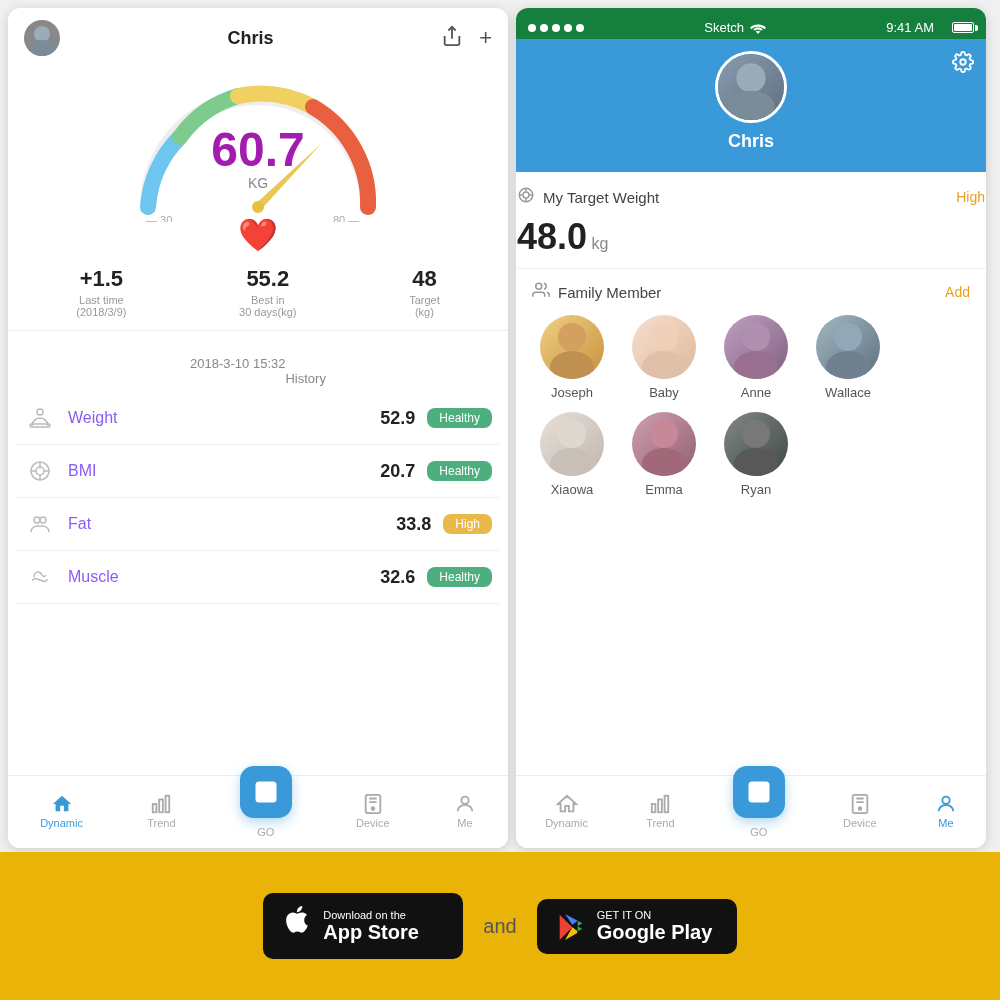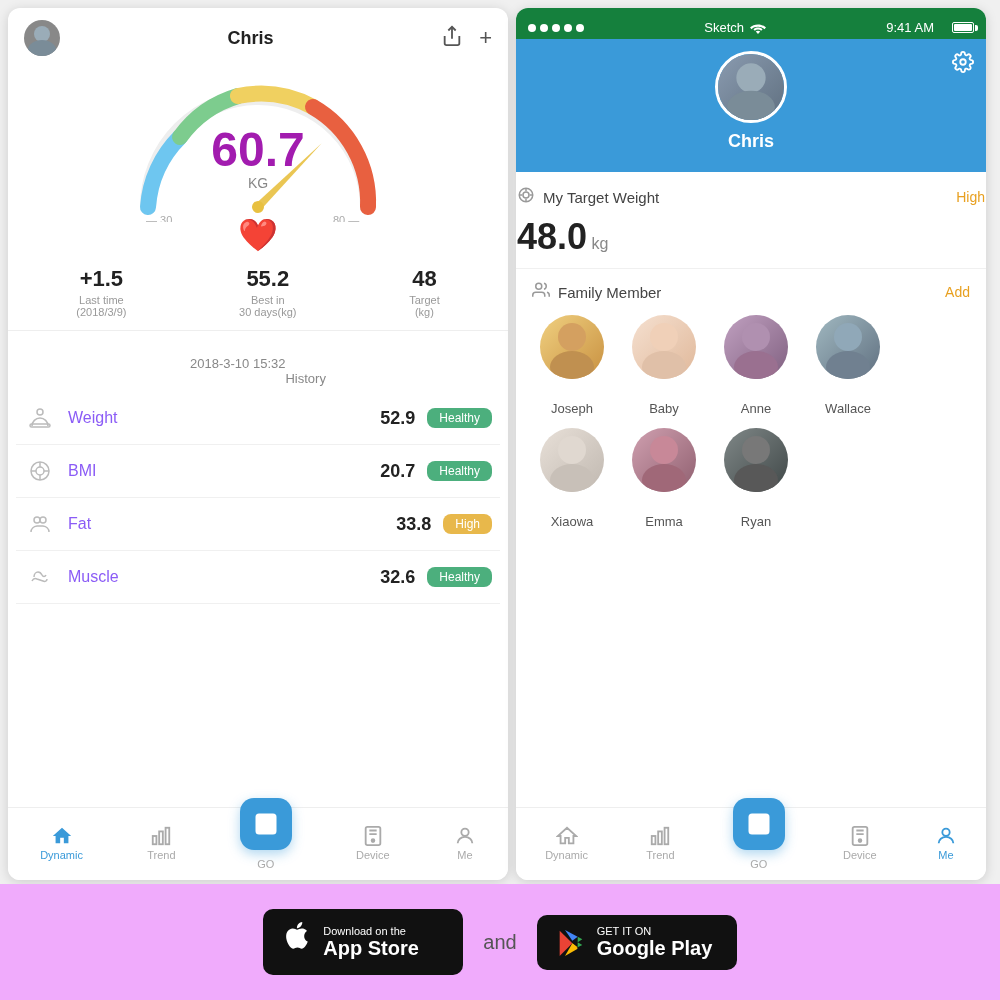--- a/index.html
+++ b/index.html
@@ -80,41 +80,41 @@
     .section-title { font-size: 15px; color: #444; font-weight: 500; }
     .edit-btn { color: #e8a020; font-size: 14px; cursor: pointer; }
     .target-value { font-size: 36px; font-weight: 600; color: #222; }
     .target-unit { font-size: 16px; color: #888; font-weight: 400; }
 
     
     .family-section { padding: 12px 16px; flex: 1; }
     .family-header { display: flex; align-items: center; justify-content: space-between; margin-bottom: 12px; }
     .add-btn { color: #e8a020; font-size: 14px; cursor: pointer; }
     .family-grid { display: flex; flex-wrap: wrap; gap: 12px; justify-content: flex-start; }
-    .family-member { display: flex; flex-direction: column; align-items: center; gap: 22px; width: 80px; cursor: pointer; }
+    .family-member { display: flex; flex-direction: column; align-items: center; gap: 6px; width: 80px; cursor: pointer; }
     .member-avatar { width: 64px; height: 64px; border-radius: 50%; overflow: hidden; background: #ddd; display: flex; align-items: center; justify-content: center; }
     .member-name { font-size: 13px; color: #555; text-align: center; }
 
     
     .avatar-joseph { background: linear-gradient(135deg, #f0d080, #c89040); }
     .avatar-baby { background: linear-gradient(135deg, #f5e0d0, #e0b89a); }
     .avatar-anne { background: linear-gradient(135deg, #c0a0c0, #806080); }
     .avatar-wallace { background: linear-gradient(135deg, #a0b8c0, #607080); }
     .avatar-xiaowa { background: linear-gradient(135deg, #e8e0d8, #c0b8b0); }
     .avatar-emma { background: linear-gradient(135deg, #d0a0b0, #906070); }
     .avatar-ryan { background: linear-gradient(135deg, #808888, #404848); }
 
     
     .bottom-nav-right { display: flex; justify-content: space-around; align-items: center; padding: 8px 0 10px; border-top: 1px solid #eee; background: #fff; }
     .nav-item-r { display: flex; flex-direction: column; align-items: center; cursor: pointer; gap: 2px; }
     .nav-item-r .nav-label-r { font-size: 11px; color: #aaa; }
     .nav-item-r.active-r .nav-label-r { color: #3a9ad9; }
 
     
-    .bottom-row { height: 116px; display: flex; align-items: center; justify-content: center; gap: 0; background: #f0abfc; }
+    .bottom-row { height: 148px; display: flex; align-items: center; justify-content: center; gap: 0; background: #eab308; }
     .store-btn { background: #111; border-radius: 10px; display: flex; align-items: center; padding: 10px 18px; gap: 10px; cursor: pointer; min-width: 200px; }
     .store-btn-text { display: flex; flex-direction: column; }
     .store-top-text { font-size: 11px; color: #fff; }
     .store-main-text { font-size: 20px; color: #fff; font-weight: 600; white-space: nowrap; }
     .apple-icon { font-size: 32px; color: #fff; }
     .play-icon { width: 32px; height: 32px; }
     .and-text { font-size: 20px; color: #555; padding: 0 20px; font-weight: 400; }
 
     
     .gauge-svg { width: 260px; height: 150px; }

